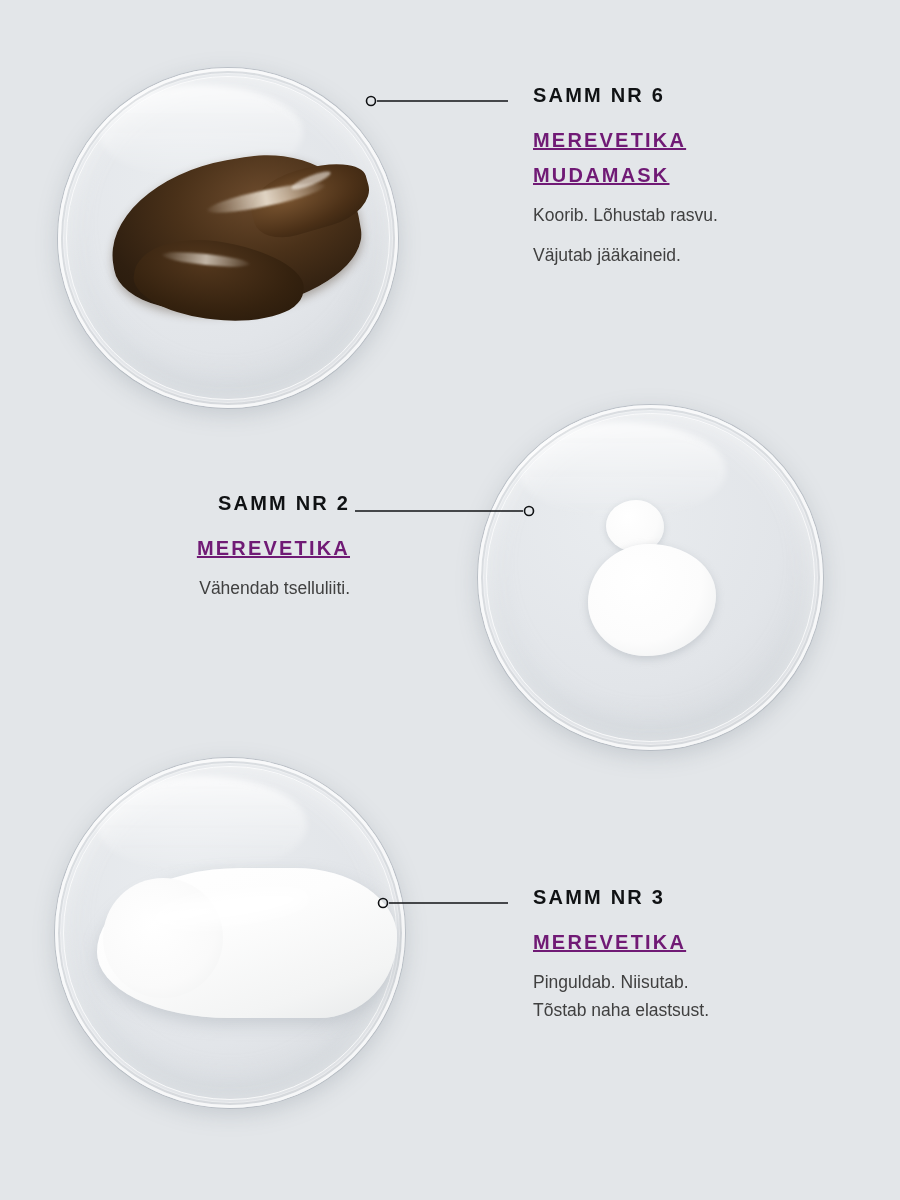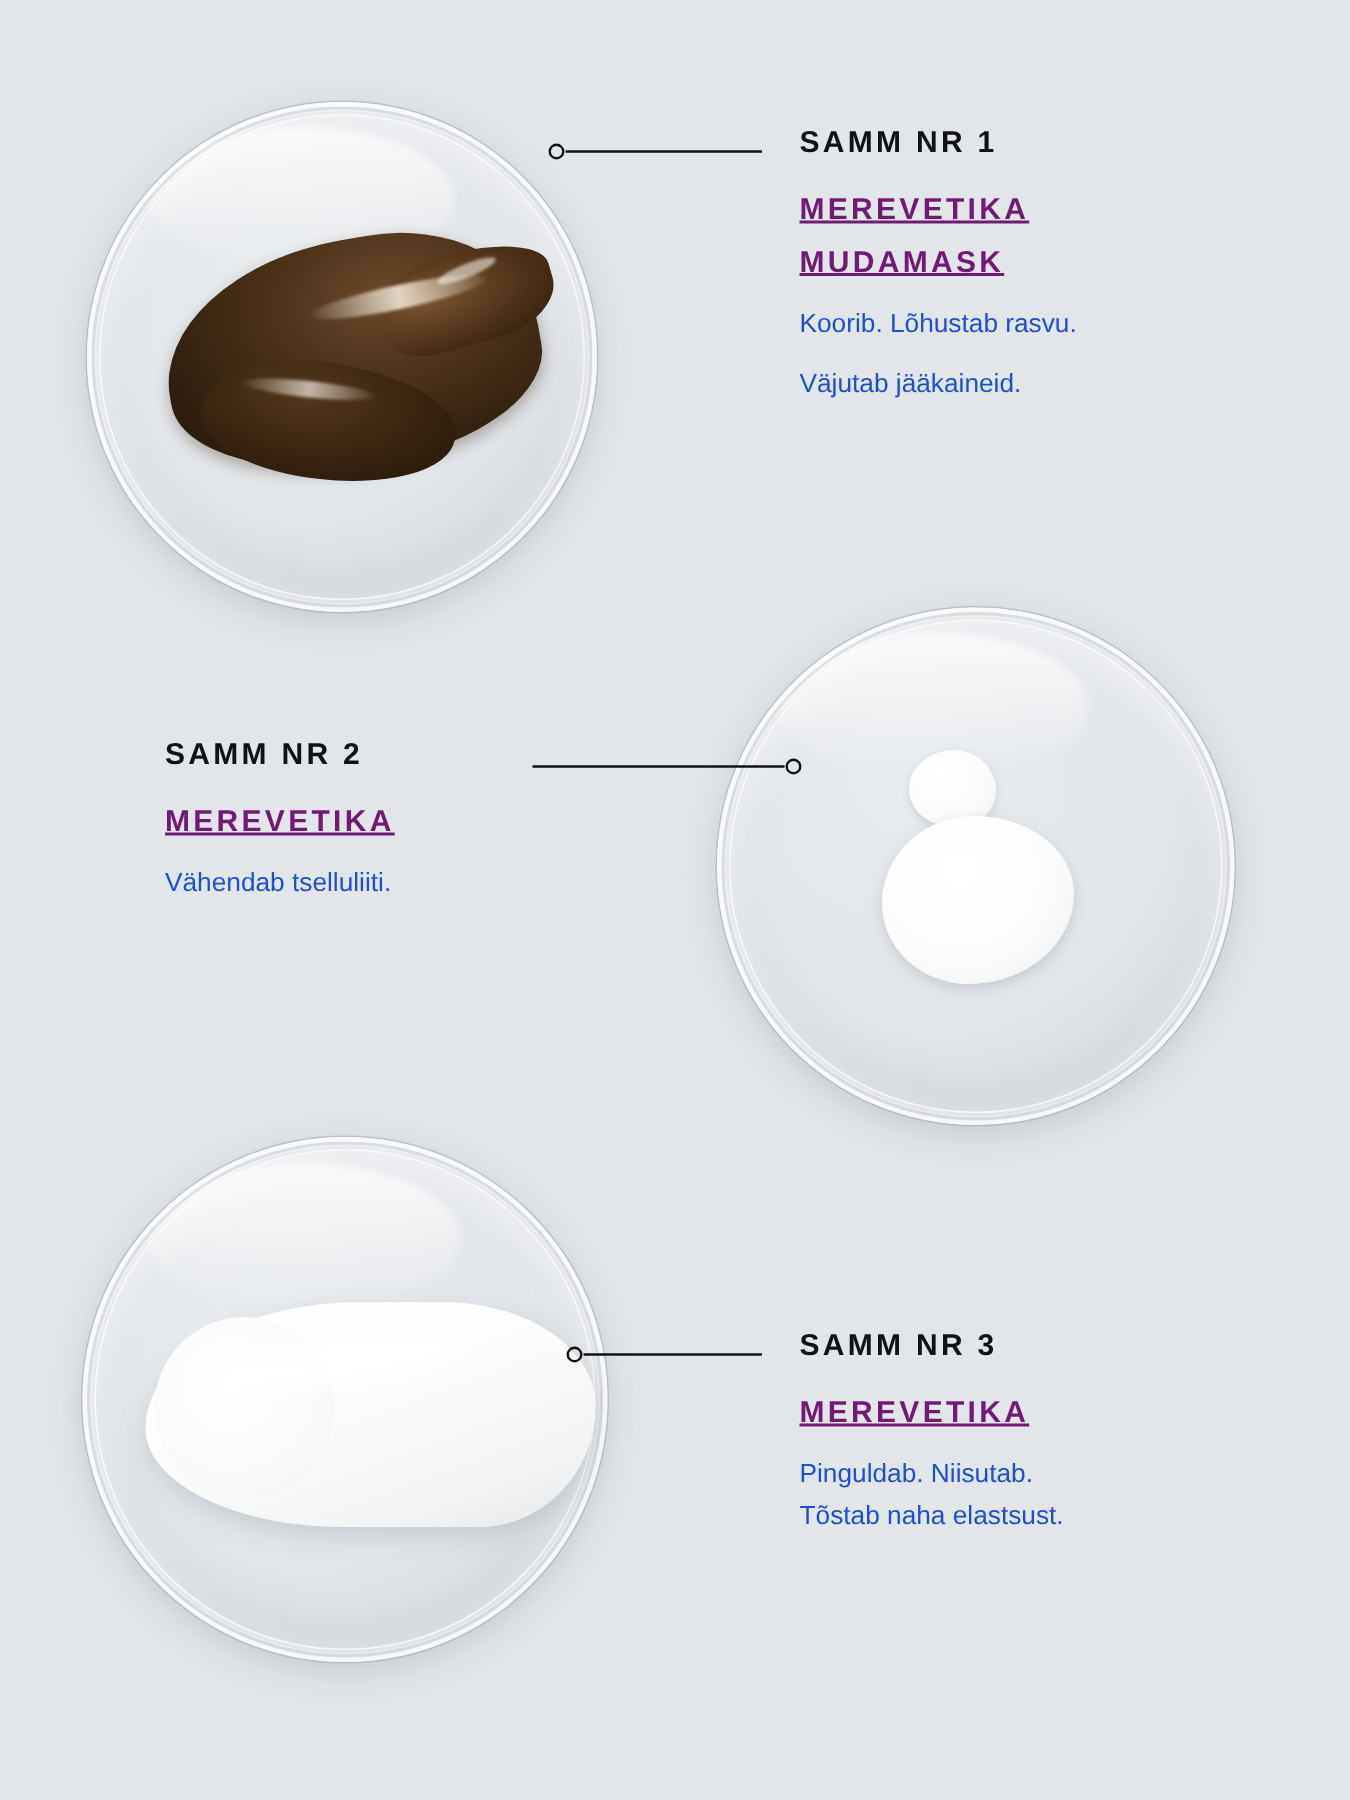--- a/index.html
+++ b/index.html
@@ -190,27 +190,27 @@
     letter-spacing: 2.2px;
     color: #701a75;
     margin: 0 0 4px 0;
     line-height: 1.55;
     white-space: nowrap;
     text-decoration: underline;
   }
   .callout .desc {
     font-size: 17.5px;
     font-weight: 400;
-    color: #1d4ed8;
+    color: #404040;
     line-height: 1.62;
     margin: 10px 0 0 0;
     white-space: nowrap;
   }
   .callout.right { text-align: left; }
-  .callout.right-aligned { }
+  .callout.right-aligned { text-align: right; }
 
   #callout-1 { left: 533px; top: 84px; }
   #callout-2 { left: 110px; top: 492px; width: 240px; }
   #callout-3 { left: 533px; top: 886px; }
 
   
   .leaders {
     position: absolute;
     inset: 0;
     pointer-events: none;
@@ -259,21 +259,21 @@
     <line x1="377" y1="101" x2="508" y2="101" stroke="#101214" stroke-width="1.6"></line>
 
     <circle cx="529" cy="511" r="4.5" fill="none" stroke="#101214" stroke-width="1.6"></circle>
     <line x1="523" y1="511" x2="355" y2="511" stroke="#101214" stroke-width="1.6"></line>
 
     <circle cx="383" cy="903" r="4.5" fill="none" stroke="#101214" stroke-width="1.6"></circle>
     <line x1="389" y1="903" x2="508" y2="903" stroke="#101214" stroke-width="1.6"></line>
   </svg>
 
   <div class="callout right" id="callout-1">
-    <p class="step">SAMM NR 1</p>
+    <p class="step">SAMM NR 6</p>
     <p class="title">MEREVETIKA</p>
     <p class="title">MUDAMASK</p>
     <p class="desc">Koorib. Lõhustab rasvu.</p>
     <p class="desc" style="margin-top:12px">Väjutab jääkaineid.</p>
   </div>
 
   <div class="callout right-aligned" id="callout-2">
     <p class="step">SAMM NR 2</p>
     <p class="title">MEREVETIKA</p>
     <p class="desc">Vähendab tselluliiti.</p>

